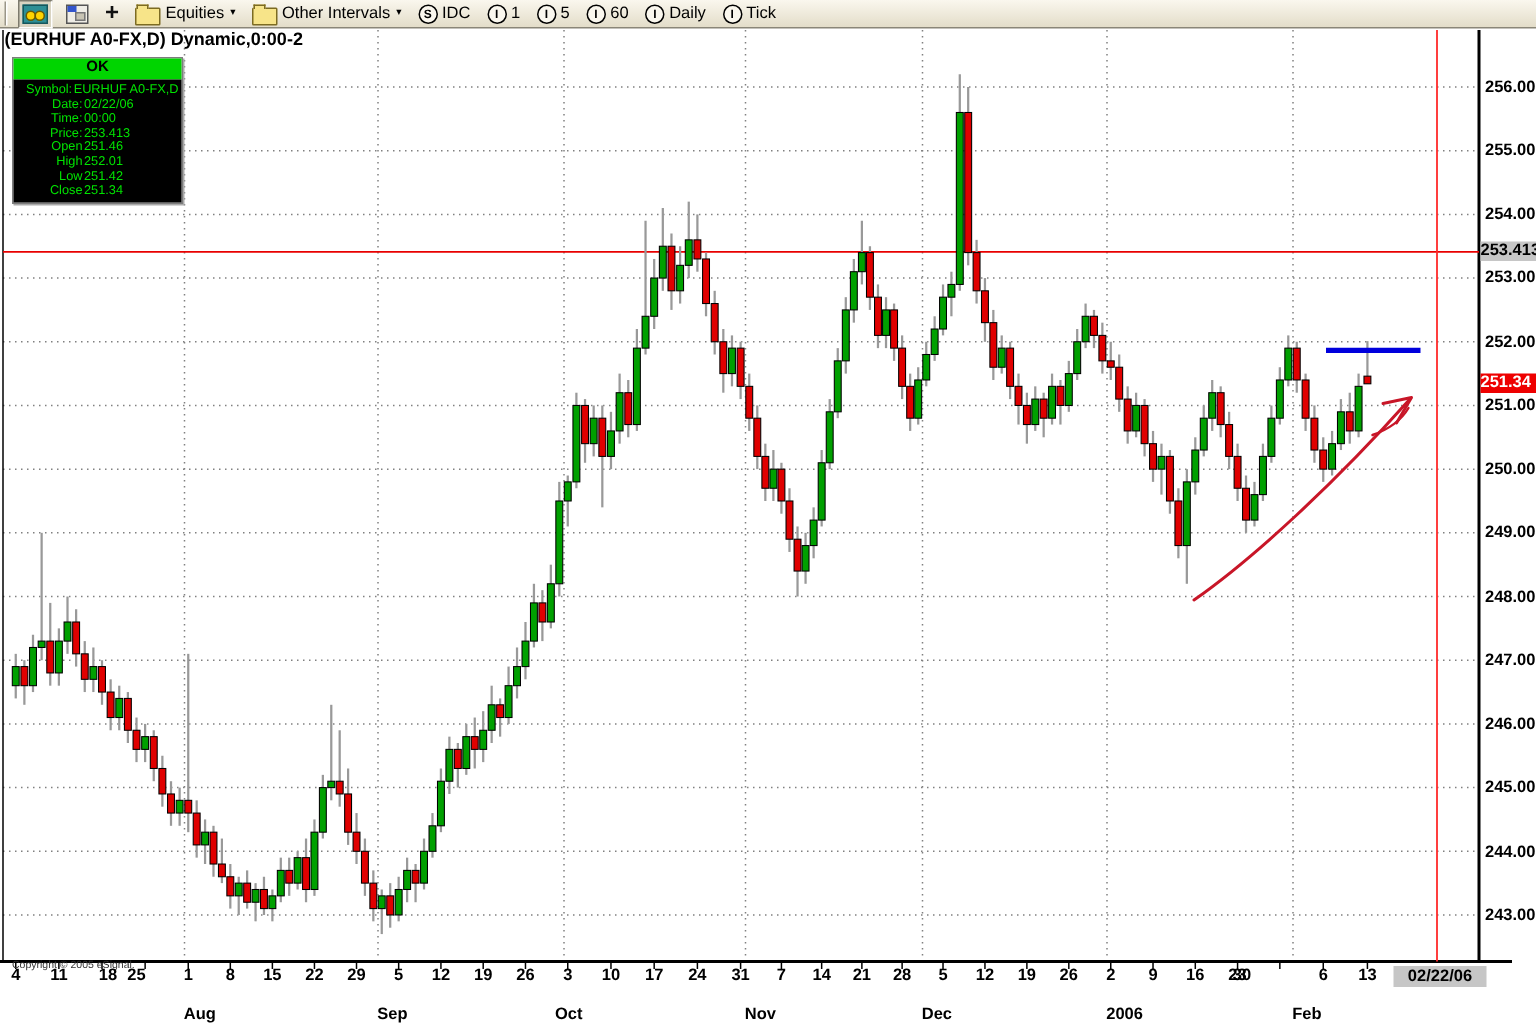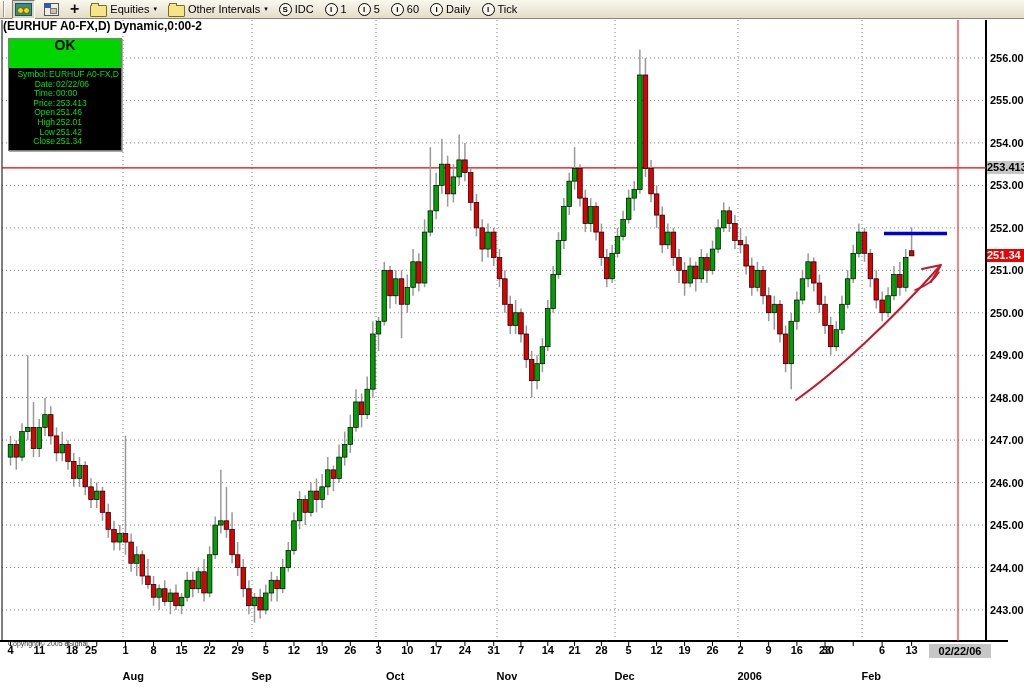--- a/index.html
+++ b/index.html
@@ -28,21 +28,21 @@
   .tb-sep{width:0;height:16px;border-left:1px solid #9a9688;border-right:1px solid #fff;}
 
   
   .chart-title{position:absolute;left:3px;top:19px;font-size:12px;font-weight:bold;color:#000;white-space:nowrap;}
   .ohlc-strip{position:absolute;left:163px;top:20px;height:13px;background:#bdbdbd;display:flex;align-items:center;
     font-size:10px;font-weight:bold;color:#1a1a1a;padding:0 3px;gap:14px;white-space:nowrap;}
   .ohlc-net{background:#f00000;color:#3c0000;padding:0 3px;height:13px;line-height:13px;margin:0 -3px 0 0;}
 
   
   .info-box{position:absolute;left:8px;top:38px;width:112px;border:1px solid #7d7d7d;box-shadow:1px 1px 0 #aaa;}
-  .info-head{background:#00d500;color:#000;font-size:14px;font-weight:bold;text-align:center;height:29px;line-height:12px;}
+  .info-head{background:#00d500;color:#000;font-size:10px;font-weight:bold;text-align:center;height:14px;line-height:12px;}
   .info-body{background:#000;padding:2px 2px 3px 2px;}
   .info-row{display:flex;font-size:8.5px;line-height:9.6px;color:#00e300;}
   .info-row .lab{width:44px;text-align:right;padding-right:1px;white-space:nowrap;}
   .info-row .val{text-align:left;white-space:nowrap;}
 
   
   .ylab{position:absolute;left:990px;width:40px;font-size:11px;font-weight:bold;color:#000;text-align:left;}
   .ylab-special{position:absolute;left:987px;width:37px;height:13px;overflow:hidden;font-size:11px;font-weight:bold;
     background:#c6c6c6;color:#000;white-space:nowrap;}
   .ylab-last{position:absolute;left:987px;width:37px;height:13px;font-size:11px;font-weight:bold;
@@ -588,20 +588,20 @@
       <div class="xlab" style="left: 712.545px;">26</div>
       <div class="xlab" style="left: 740.5px;">2</div>
       <div class="xlab" style="left: 768.682px;">9</div>
       <div class="xlab" style="left: 796.864px;">16</div>
       <div class="xlab" style="left: 825.045px;">23</div>
       <div class="xlab" style="left: 828px;">30</div>
       <div class="xlab" style="left: 882.167px;">6</div>
       <div class="xlab" style="left: 911.611px;">13</div>
       <div class="mlab" style="left: 122.5px;">Aug</div>
       <div class="mlab" style="left: 251.5px;">Sep</div>
-      <div class="mlab" style="left: 386px; text-align: center;">Oct</div>
+      <div class="mlab" style="left: 370px; text-align: center;">Oct</div>
       <div class="mlab" style="left: 496.5px;">Nov</div>
       <div class="mlab" style="left: 614.5px;">Dec</div>
       <div class="mlab" style="left: 737.5px;">2006</div>
       <div class="mlab" style="left: 861.5px;">Feb</div>
     </div>
 
 </div>
 
 </body></html>

